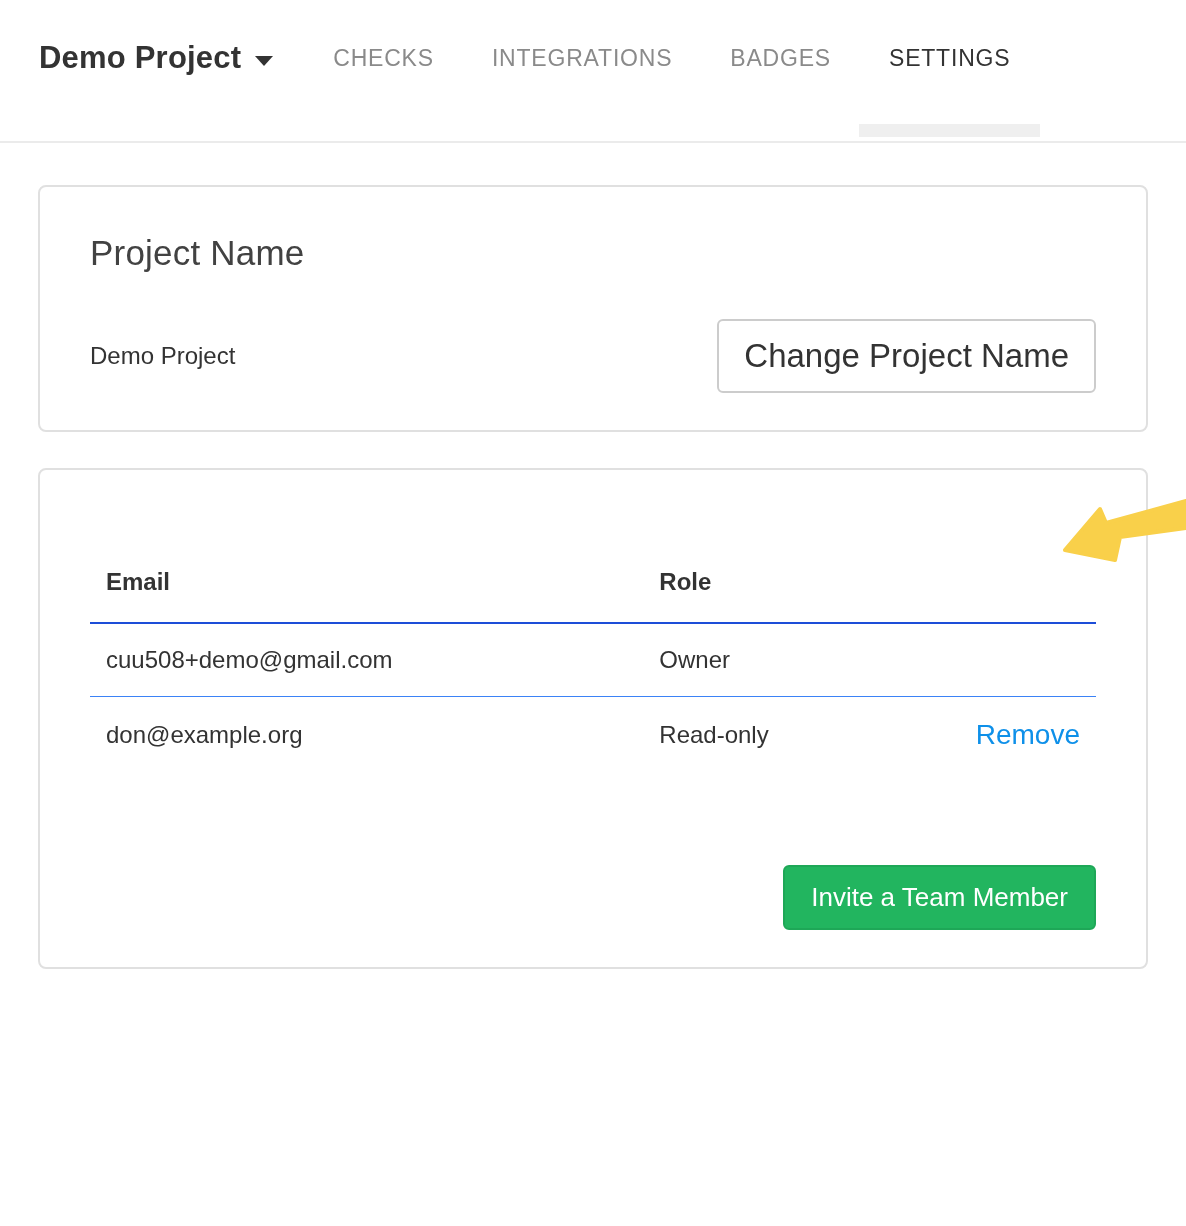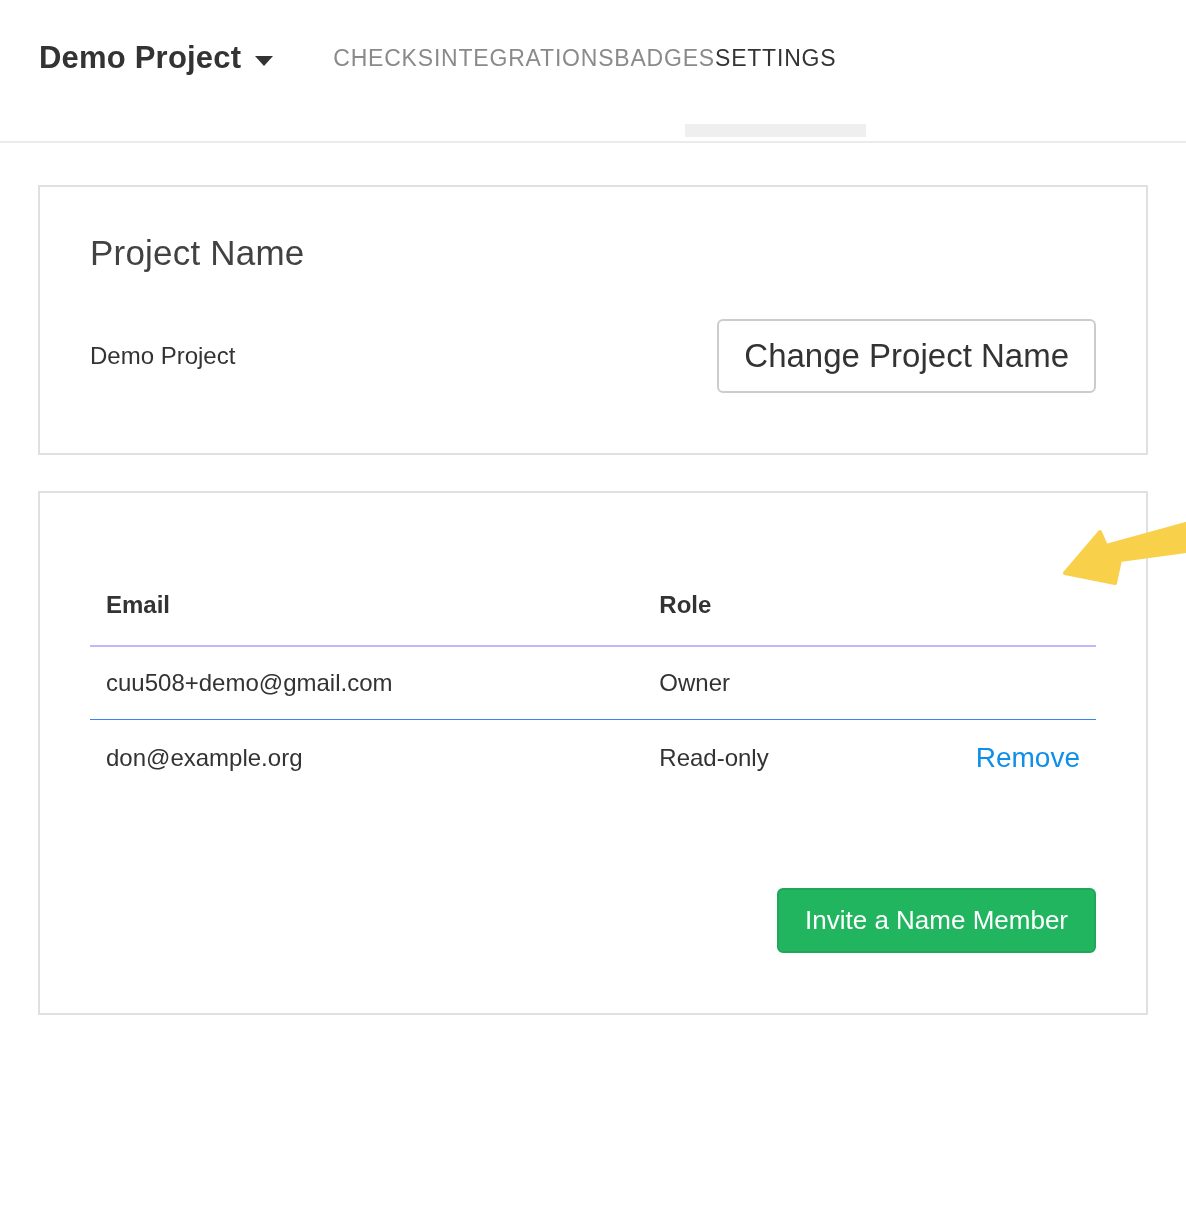--- a/index.html
+++ b/index.html
@@ -44,20 +44,21 @@
     width: 0; height: 0;
     border-left: 9px solid transparent;
     border-right: 9px solid transparent;
     border-top: 10px solid #333;
     margin-left: 14px;
     margin-top: 6px;
   }
   .tabs {
     display: flex;
     align-items: center;
+    gap: 58px;
   }
   .tab {
     font-size: 23px;
     letter-spacing: 0.8px;
     color: #8a8a8a;
     cursor: pointer;
     white-space: nowrap;
   }
   .tab--active {
     color: #333;
@@ -73,22 +74,22 @@
     background: #efefef;
   }
 
   
   .content {
     padding: 42px 38px 0 38px;
   }
   .card {
     background: #fff;
     border: 2px solid #e0e0e0;
-    border-radius: 0;
-    padding: 46px 50px 60px 50px;
+    border-radius: 8px;
+    padding: 46px 50px 37px 50px;
     position: relative;
   }
   .card + .card { margin-top: 36px; }
   .card h1 {
     margin: 0;
     font-size: 35px;
     font-weight: 400;
     color: #424242;
     letter-spacing: 0.2px;
   }
@@ -128,21 +129,21 @@
     width: 100%;
     margin-top: 52px;
     border-collapse: collapse;
   }
   .team-table th {
     text-align: left;
     font-size: 24px;
     font-weight: bold;
     color: #333;
     padding: 0 16px 26px 16px;
-    border-bottom: 2px solid #c4b5fd;
+    border-bottom: 2px solid #1d4ed8;
   }
   .team-table td {
     font-size: 24px;
     color: #333;
     padding: 22px 16px;
     border-bottom: 1px solid #3b82f6;
   }
   .team-table tr:last-child td { border-bottom: none; }
   .col-email { width: 55%; }
   .col-role  { width: 30%; }
@@ -223,17 +224,17 @@
           </tr>
           <tr>
             <td>don@example.org</td>
             <td>Read-only</td>
             <td class="action-cell"><a class="remove-link" href="#">Remove</a></td>
           </tr>
         </tbody>
     </table>
 
     <div class="invite-row">
-      <button class="btn-success">Invite a Name Member</button>
+      <button class="btn-success">Invite a Team Member</button>
     </div>
   </section>
 
 </main>
 
 </body></html>

